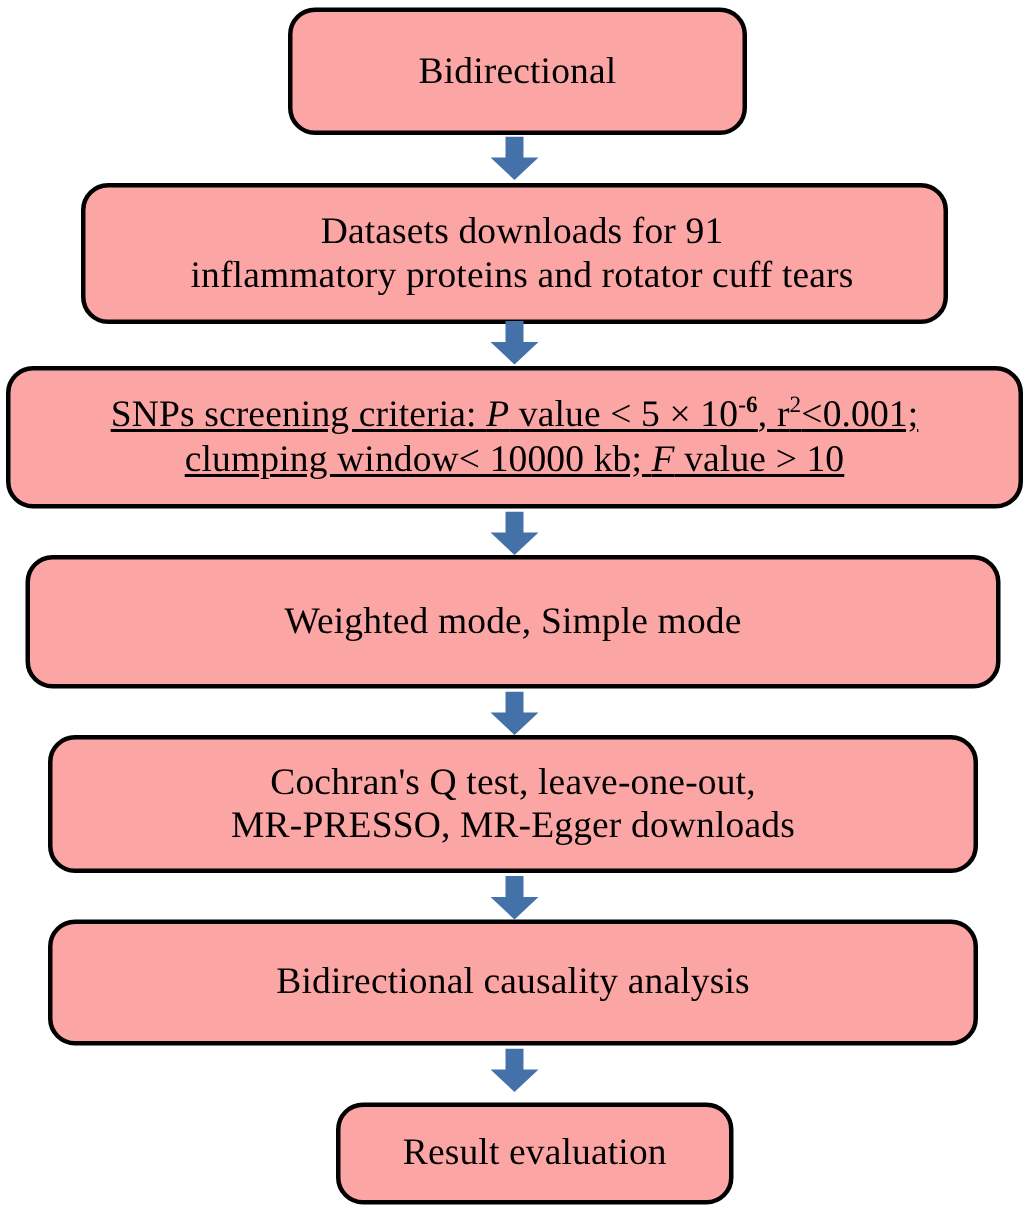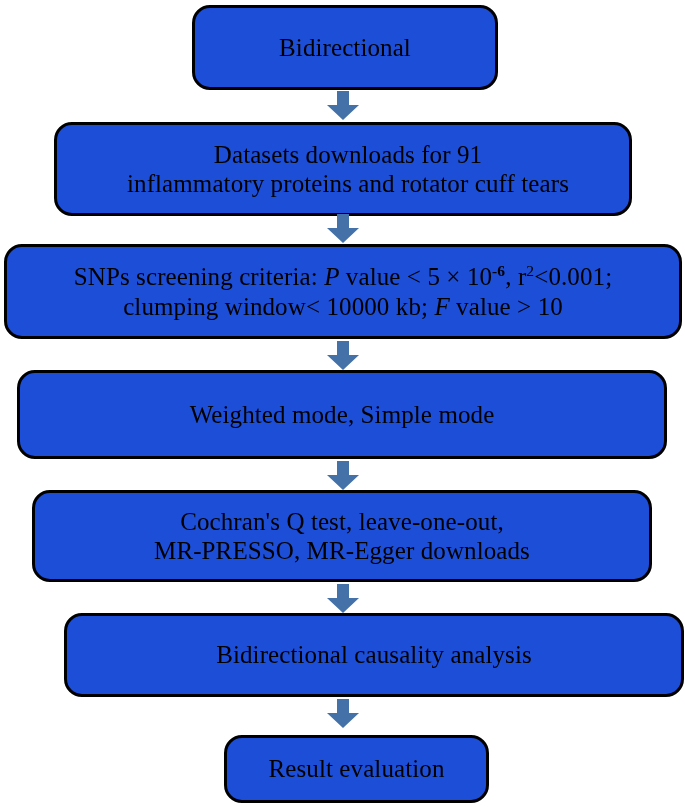--- a/index.html
+++ b/index.html
@@ -19,21 +19,21 @@
     position: relative;
     width: 685px;
     height: 807px;
   }
 
   .node {
     position: absolute;
     box-sizing: border-box;
     border: 3px solid #000000;
     border-radius: 18px;
-    background: #1d4ed8;
+    background: #fca5a5;
     display: flex;
     align-items: center;
     justify-content: center;
     text-align: center;
     line-height: 1.18;
     font-size: 25px;
     letter-spacing: 0.1px;
   }
 
   .node .lines {
@@ -58,24 +58,24 @@
 
   .sup-r2 {
     font-size: 0.62em;
     vertical-align: super;
     line-height: 0;
   }
 
   
   #node-0 { left: 192px; top: 5px;   width: 306px; height: 85px; }
   #node-1 { left: 54px;  top: 122px; width: 578px; height: 94px; padding-left: 10px; }
-  #node-2 { left: 4px;   top: 244px; width: 678px; height: 95px; }
+  #node-2 { left: 4px;   top: 244px; width: 678px; height: 95px; text-decoration: underline; }
   #node-3 { left: 17px;  top: 370px; width: 650px; height: 89px; }
   #node-4 { left: 32px;  top: 490px; width: 620px; height: 92px; }
-  #node-5 { left: 32px;  top: 613px; width: 620px; height: 84px; margin-left: 32px; }
+  #node-5 { left: 32px;  top: 613px; width: 620px; height: 84px; }
   #node-6 { left: 212px; top: 735px; width: 265px; height: 68px; margin-left: 12px; }
 
   
   .arrow {
     position: absolute;
     width: 34px;
     height: 30px;
   }
   .arrow svg {
     display: block;

